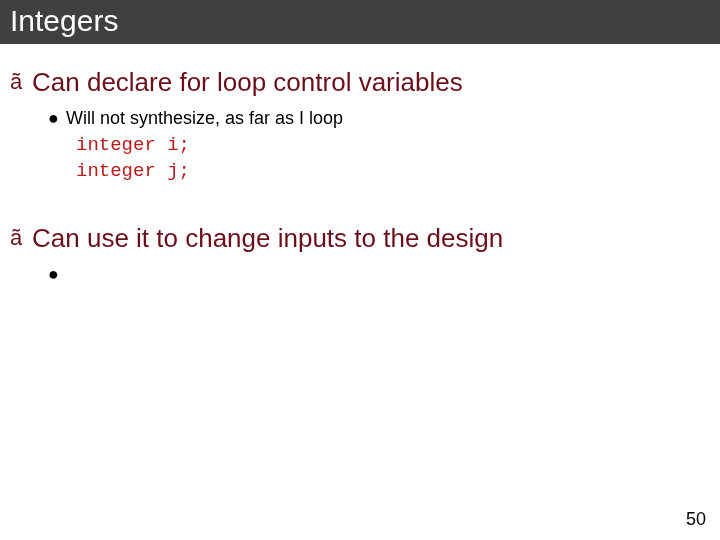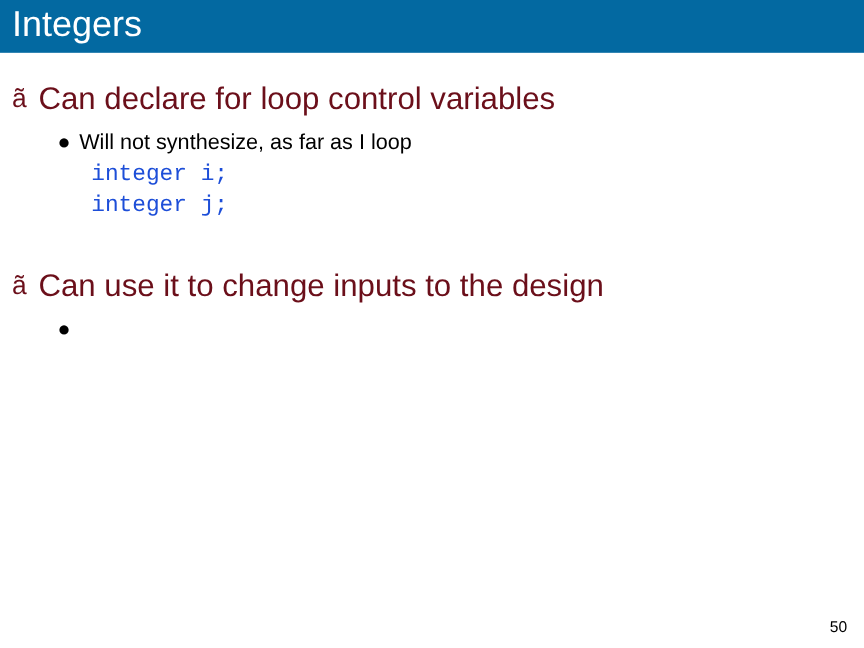--- a/index.html
+++ b/index.html
@@ -7,21 +7,21 @@
     padding: 0;
     width: 720px;
     height: 540px;
     background: #fff;
     font-family: Verdana, Geneva, sans-serif;
     color: #000;
     overflow: hidden;
     position: relative;
   }
   .title-bar {
-    background: #0369a1;
+    background: #404040;
     color: #fff;
     padding: 4px 6px 6px 10px;
     font-size: 30px;
     font-weight: 400;
     font-family: Verdana, Geneva, sans-serif;
   }
   .content {
     padding: 10px 10px 0 10px;
   }
   .bullet {
@@ -60,31 +60,31 @@
     font-size: 18px;
     color: #000;
     line-height: 24px;
   }
   .code-block {
     margin-left: 66px;
     margin-top: 2px;
     font-family: "Courier New", Courier, monospace;
     font-size: 19px;
     line-height: 26px;
-    color: #1d4ed8;
+    color: #b91c1c;
     white-space: pre;
   }
   .spacer {
     height: 26px;
   }
   .page-num {
     position: absolute;
     right: 14px;
     bottom: 10px;
-    font-size: 13px;
+    font-size: 18px;
     color: #000;
   }
 </style>
 </head>
 <body>
 
 <div class="title-bar">Integers</div>
 
 <div class="content">
 

